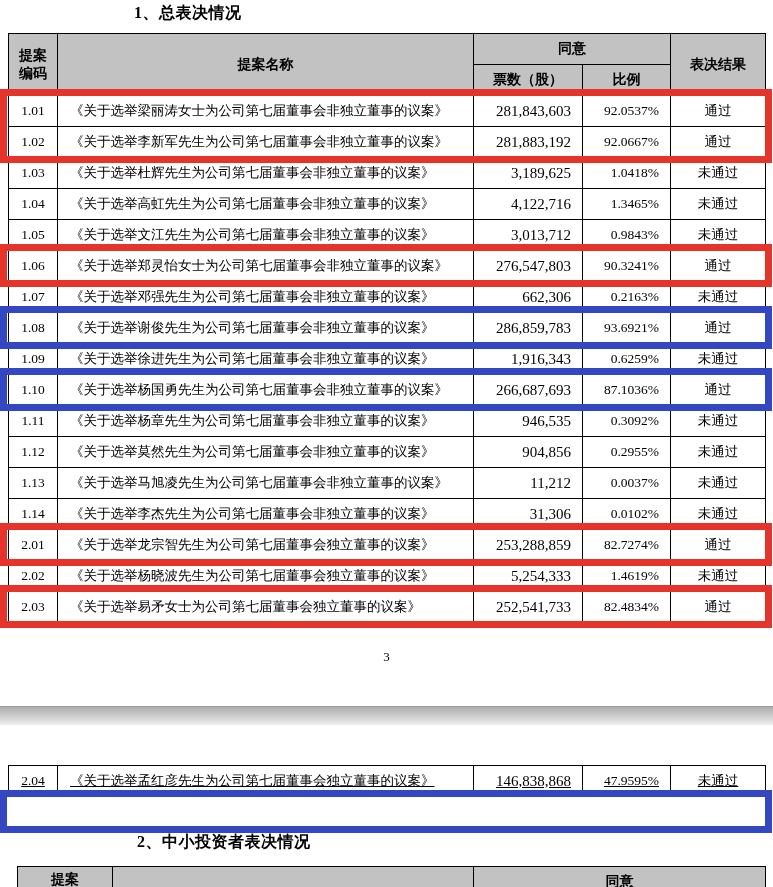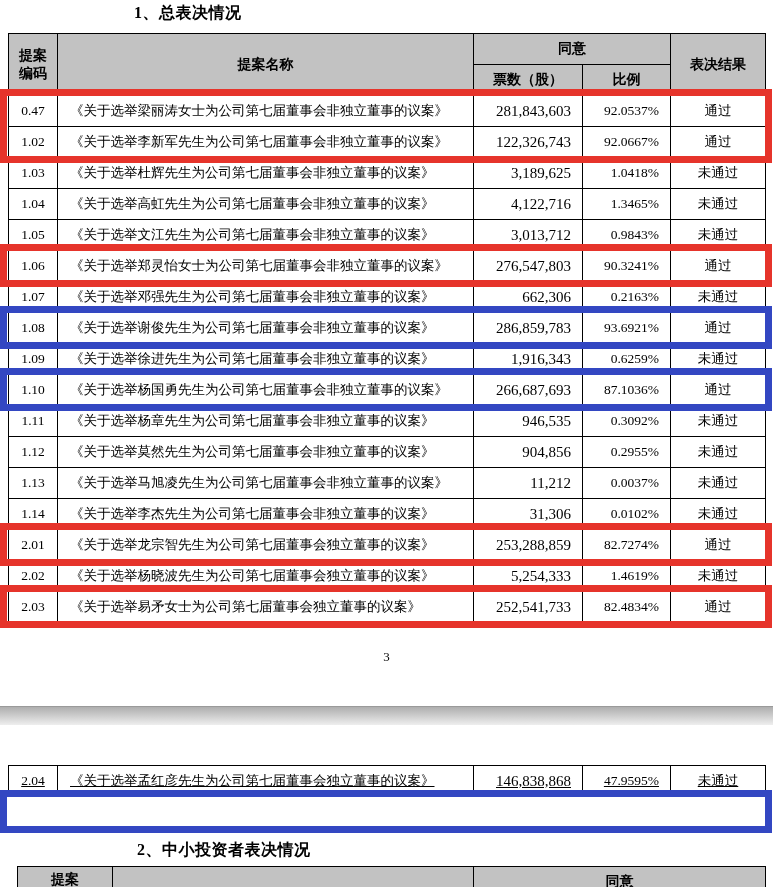--- a/index.html
+++ b/index.html
@@ -4,21 +4,21 @@
 <style>
   html,body{margin:0;padding:0;}
   body{
     width:773px;height:887px;overflow:hidden;background:#ffffff;
     font-family:"Liberation Serif","DejaVu Serif",serif;color:#000;
     position:relative;
   }
   #page{position:absolute;left:0;top:0;width:773px;height:887px;}
   .title{position:absolute;font-weight:bold;font-size:16px;letter-spacing:0.5px;}
   #t1title{left:134px;top:3px;}
-  #t2title{left:137px;top:832px;margin-top:8px;}
+  #t2title{left:137px;top:832px;}
   table{border-collapse:collapse;position:absolute;table-layout:fixed;}
   #table1{left:8px;top:33px;width:757px;}
   #table2{left:8px;top:765px;width:757px;text-decoration:underline;}
   #table3{left:17px;top:866px;width:748px;}
   th,td{border:1px solid #000;padding:0;overflow:hidden;white-space:nowrap;}
   th{background:#c2c2c2;font-weight:bold;font-size:14px;text-align:center;}
   #table1 thead tr{height:31px;}
   tbody tr{height:31px;}
   #table3 thead tr{height:31px;}
   .td-code{text-align:center;font-size:13.5px;}
@@ -62,30 +62,30 @@
         <th colspan="2">同意</th>
         <th rowspan="2">表决结果</th>
       </tr>
       <tr>
         <th>票数（股）</th>
         <th>比例</th>
       </tr>
     </thead>
     <tbody id="tb1">
         <tr>
-          <td class="td-code">0.47</td>
+          <td class="td-code">1.01</td>
           <td class="td-name">《关于选举梁丽涛女士为公司第七届董事会非独立董事的议案》</td>
           <td class="td-votes">281,843,603</td>
           <td class="td-ratio">92.0537%</td>
           <td class="td-result">通过</td>
         </tr>
         <tr>
           <td class="td-code">1.02</td>
           <td class="td-name">《关于选举李新军先生为公司第七届董事会非独立董事的议案》</td>
-          <td class="td-votes">122,326,743</td>
+          <td class="td-votes">281,883,192</td>
           <td class="td-ratio">92.0667%</td>
           <td class="td-result">通过</td>
         </tr>
         <tr>
           <td class="td-code">1.03</td>
           <td class="td-name">《关于选举杜辉先生为公司第七届董事会非独立董事的议案》</td>
           <td class="td-votes">3,189,625</td>
           <td class="td-ratio">1.0418%</td>
           <td class="td-result">未通过</td>
         </tr>

